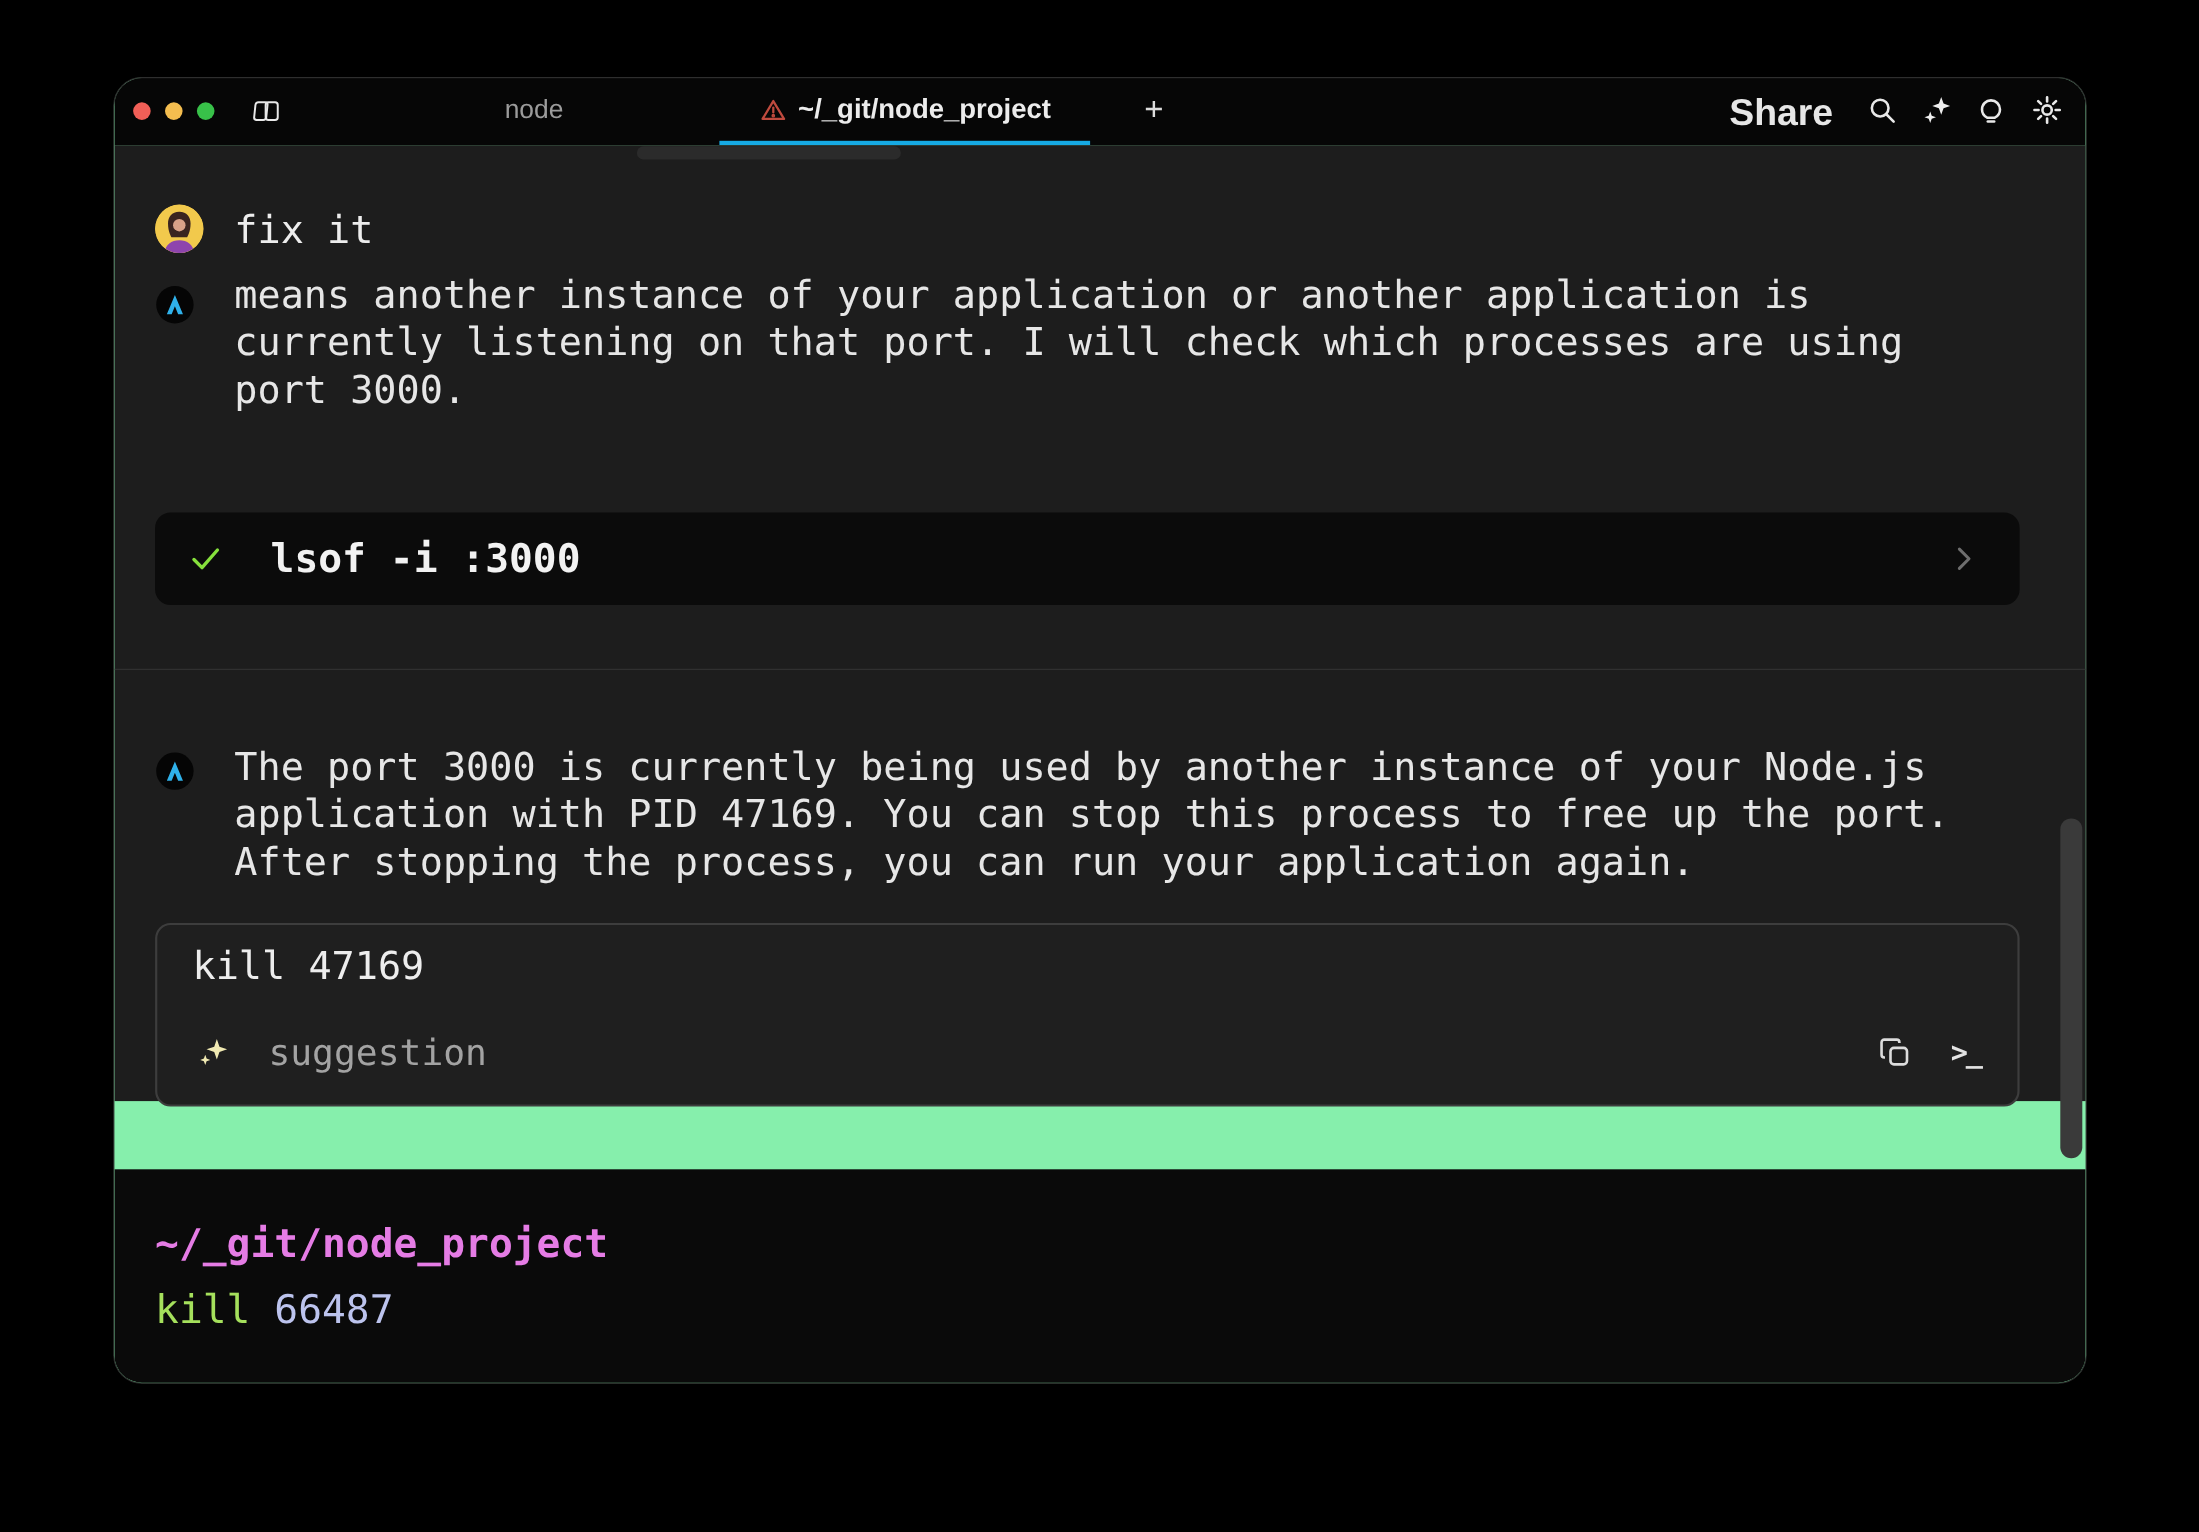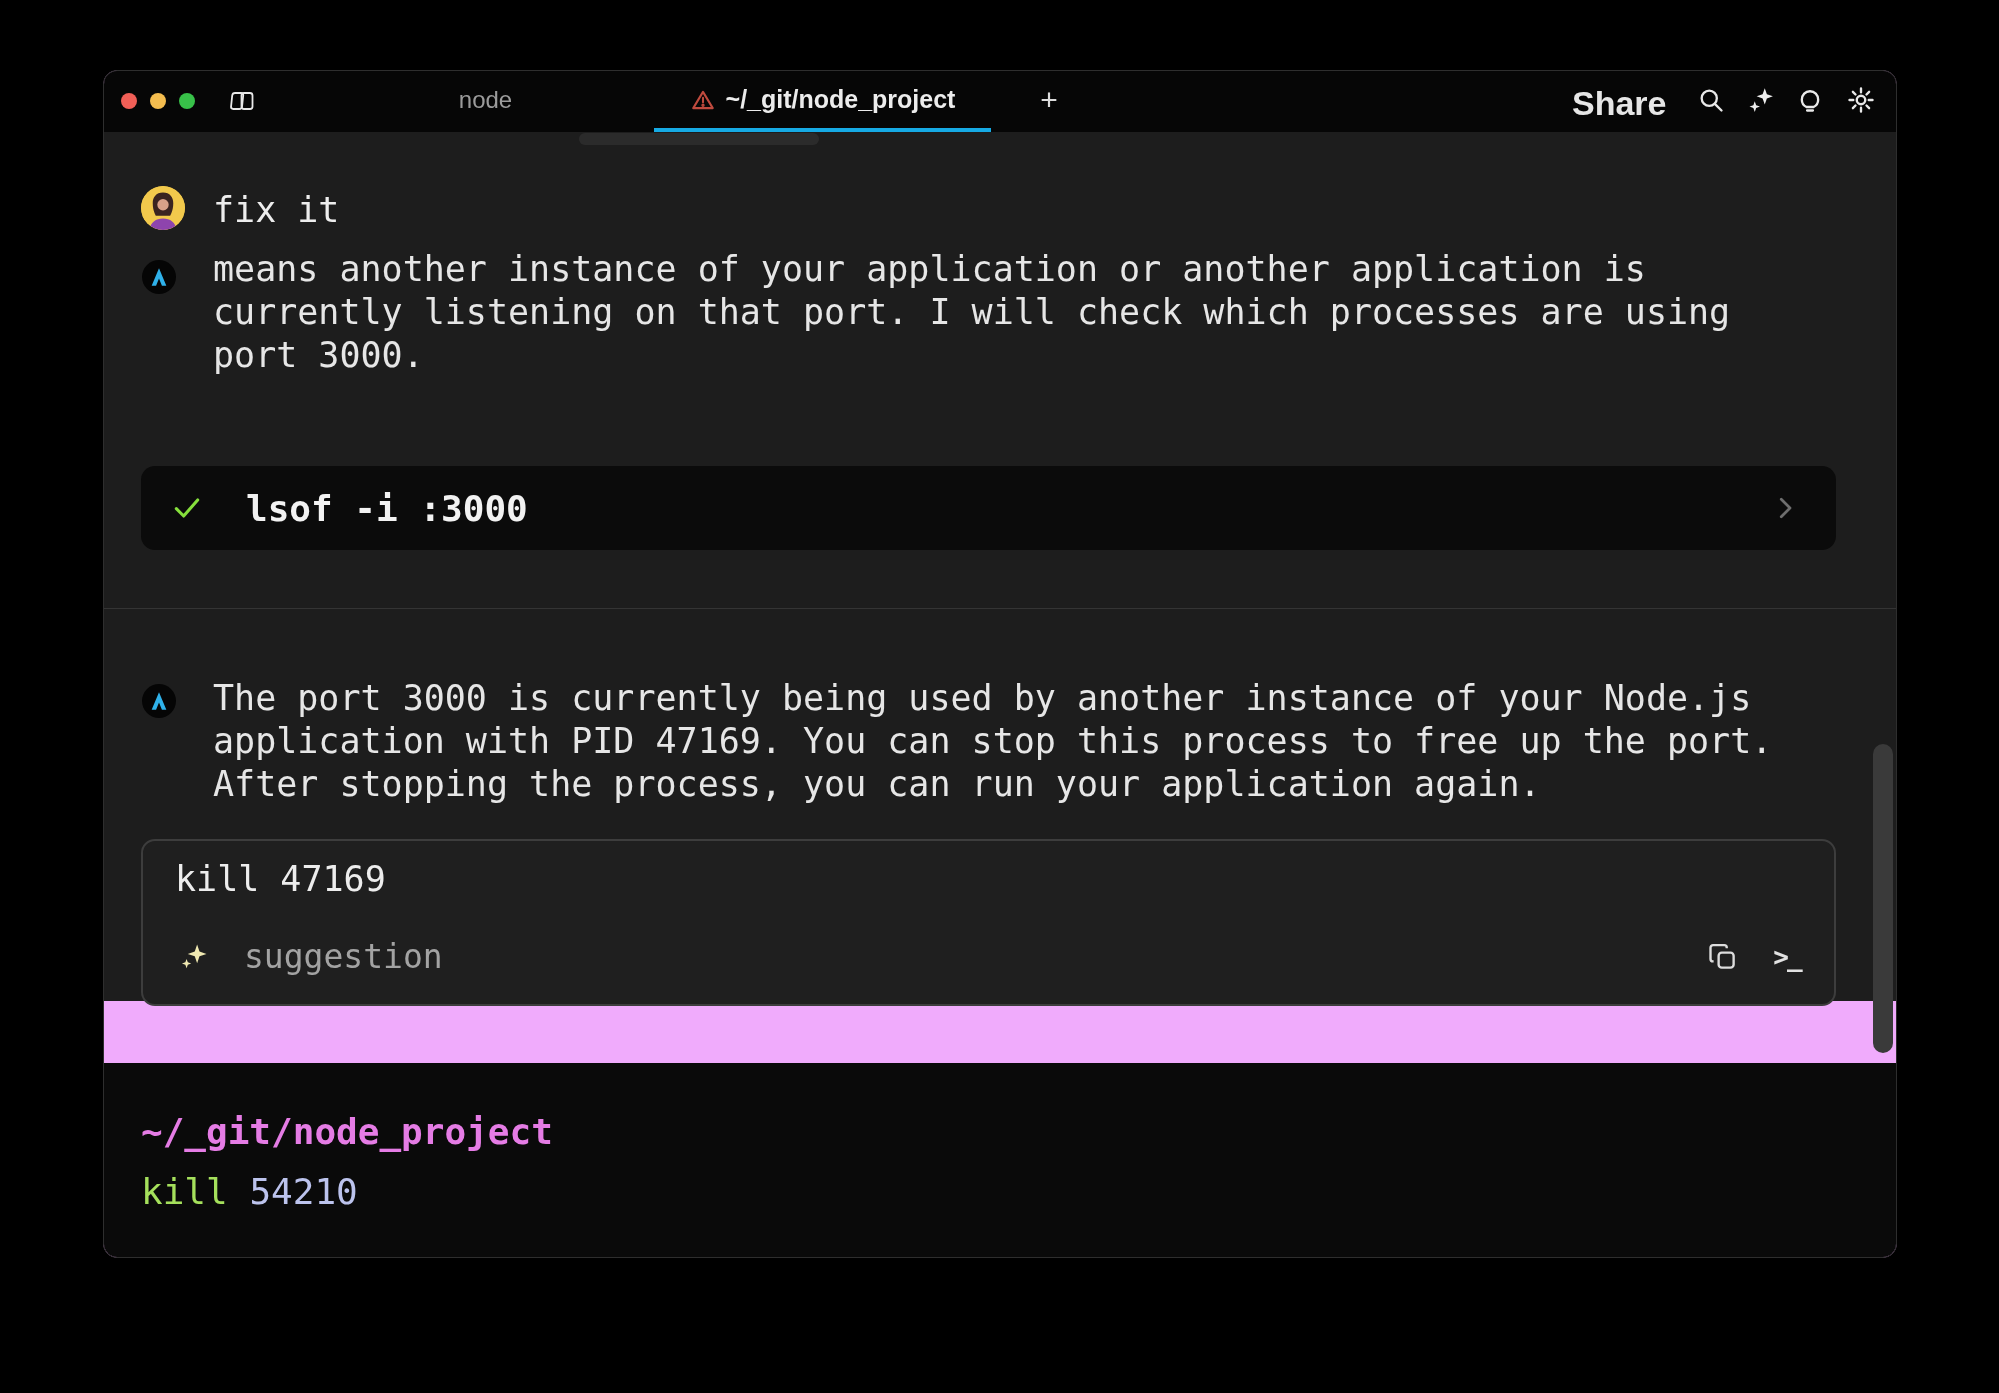--- a/index.html
+++ b/index.html
@@ -2,21 +2,21 @@
 <html><head>
 <meta charset="utf-8">
 <style>
   * { margin:0; padding:0; box-sizing:border-box; }
   html,body { width:1999px; height:1393px; background:#000; overflow:hidden; }
   body { font-family:"DejaVu Sans Mono", monospace; }
   .ui-font { font-family:"Liberation Sans", sans-serif; }
 
   .window {
     position:absolute; left:103px; top:70px; width:1794px; height:1188px;
-    background:#f0abfc; border:1px solid #2e2e2e; border-radius:14px;
+    background:#86efac; border:1px solid #2e2e2e; border-radius:26px;
     box-shadow: inset 0 1px 0 #4f4f4f; overflow:hidden;
   }
 
   
   .tabbar { position:absolute; left:0; top:0; width:100%; height:61px; background:#060606; }
   .traffic { position:absolute; top:22px; width:16px; height:16px; border-radius:50%; }
   .t-close { left:17px;  background:#f15f57; }
   .t-min   { left:46px;  background:#f4bd4f; }
   .t-max   { left:75px;  background:#38c149; }
   .pages-icon { position:absolute; left:126px; top:17px; width:26px; height:26px; }
@@ -202,16 +202,16 @@
           <span class="term-glyph">&gt;_</span>
         </span>
       </div>
     </div>
 
     <div class="scrollbar"></div>
   </div>
 
   <div class="prompt-area">
     <div class="prompt-path">~/_git/node_project</div>
-    <div class="prompt-cmdline"><span class="c-kill">kill</span><span> </span><span class="c-arg">54210</span></div>
+    <div class="prompt-cmdline"><span class="c-kill">kill</span><span> </span><span class="c-arg">66487</span></div>
   </div>
 
 </div>
 
 </body></html>

